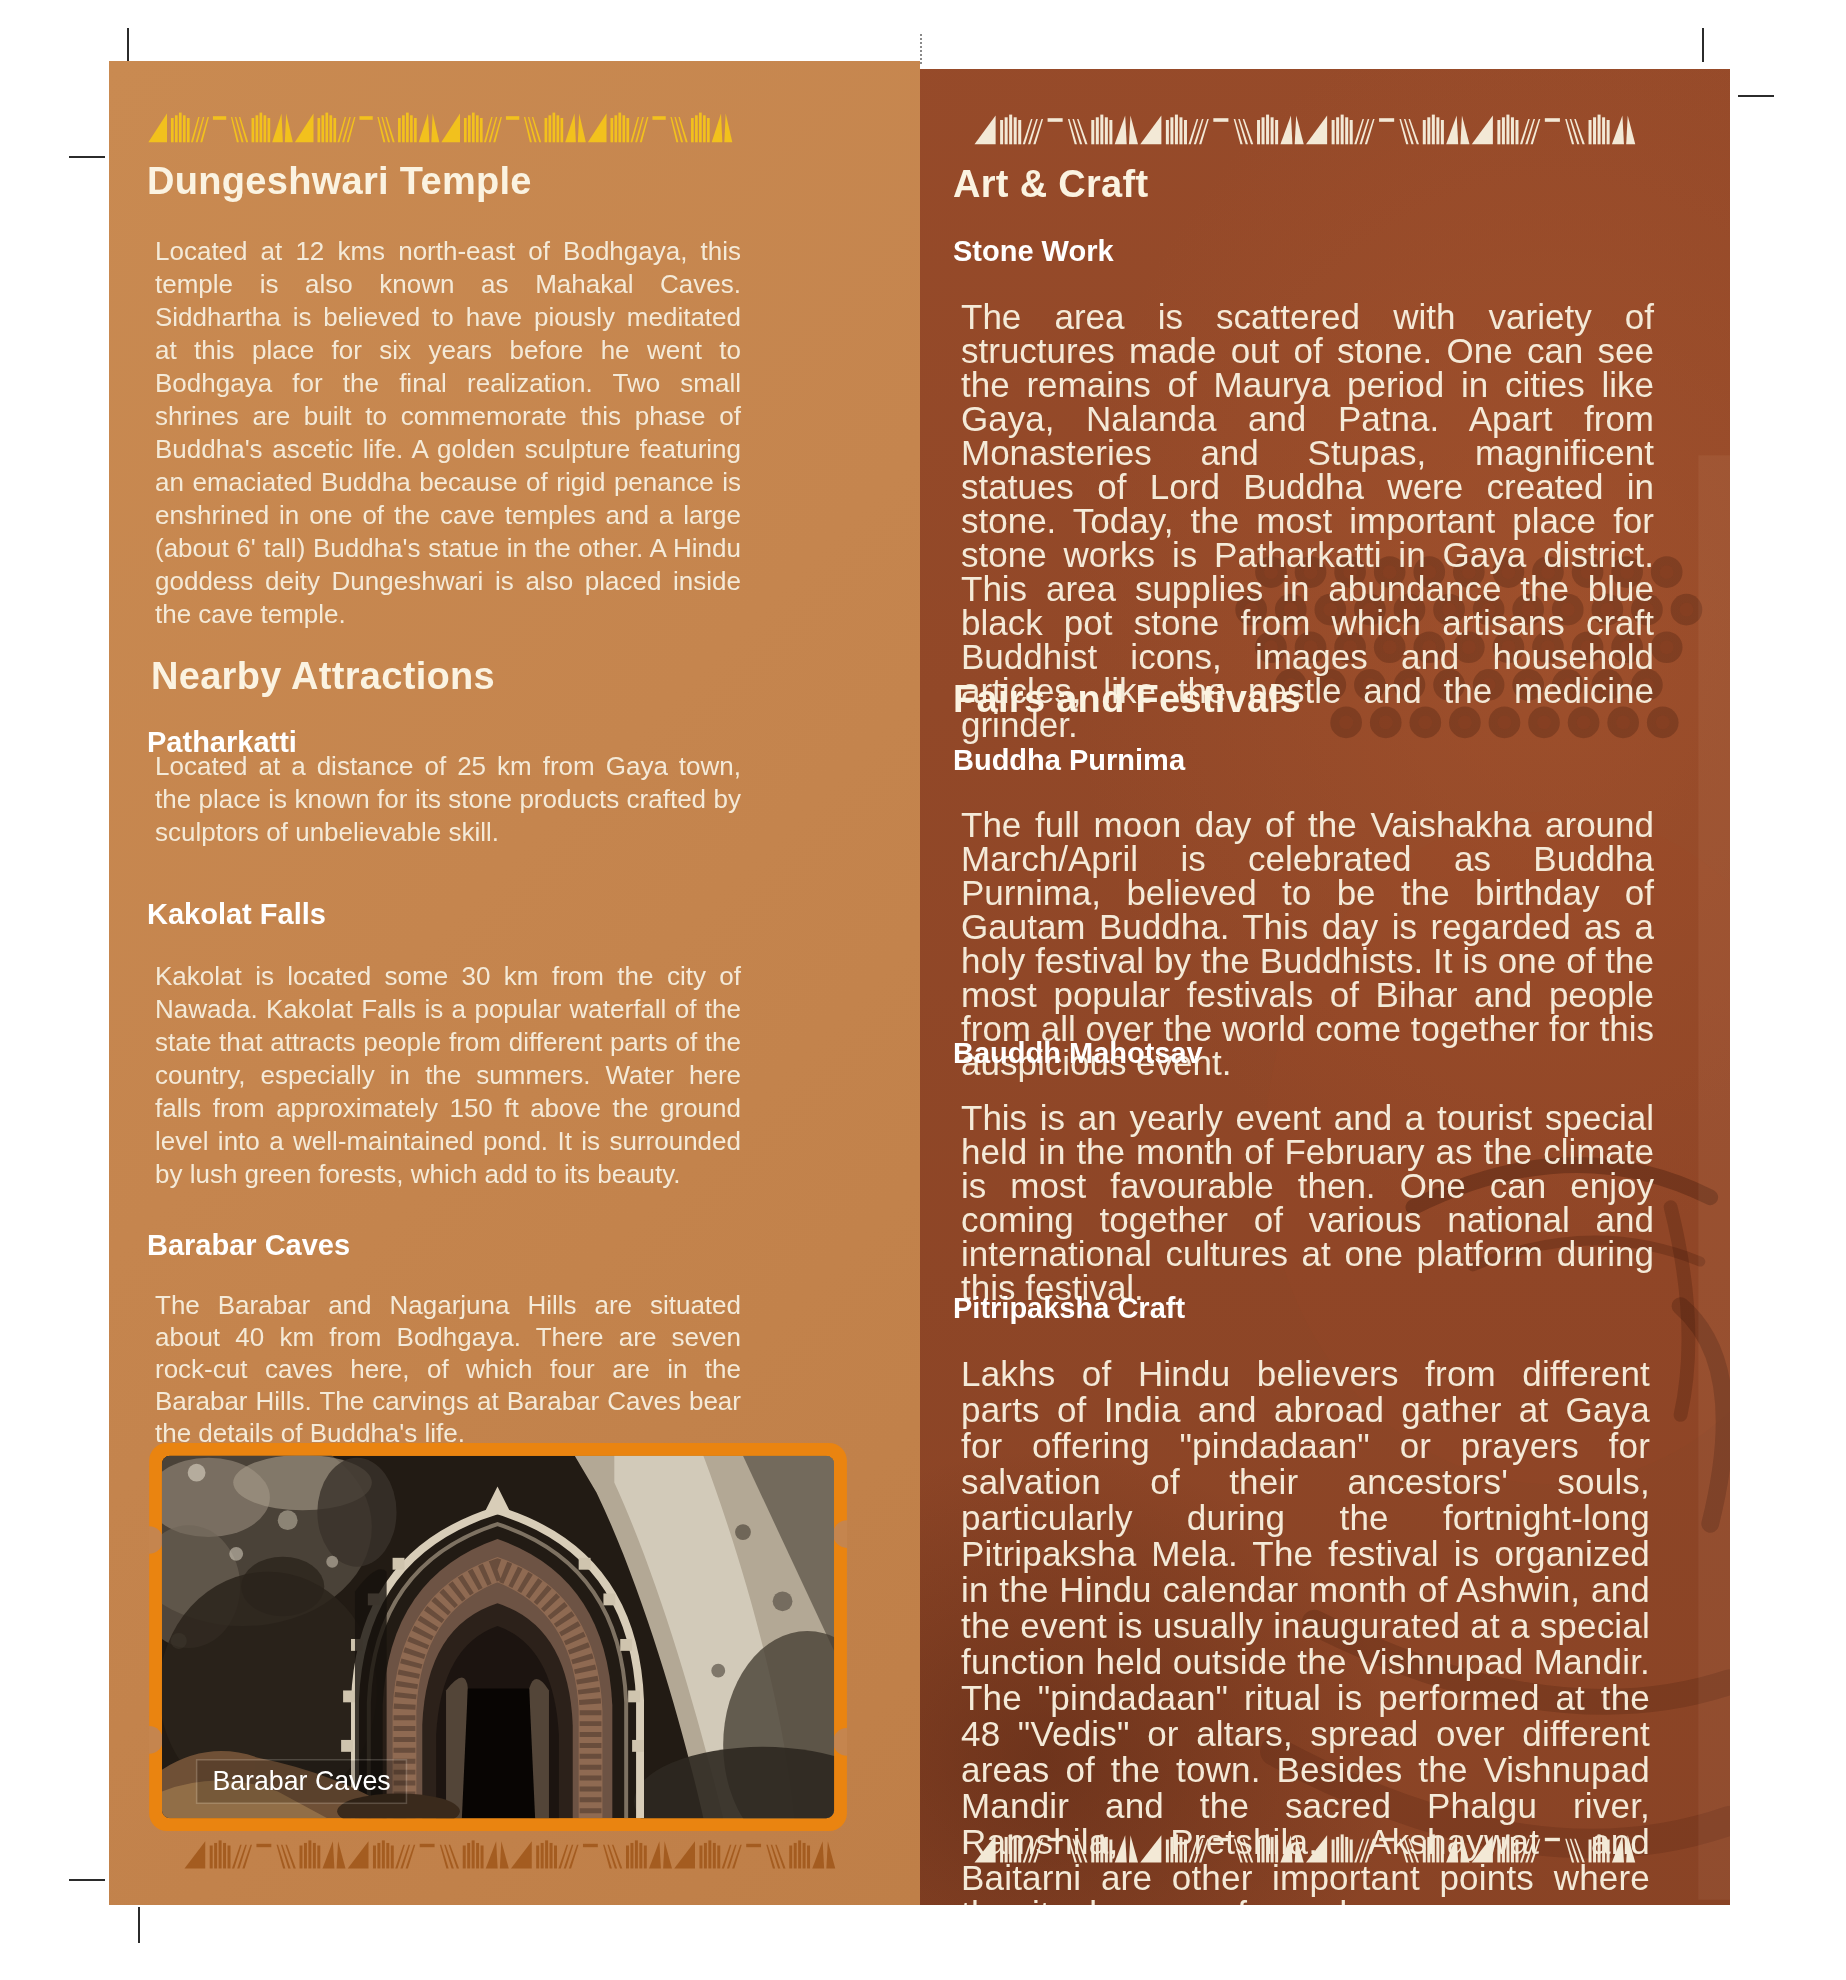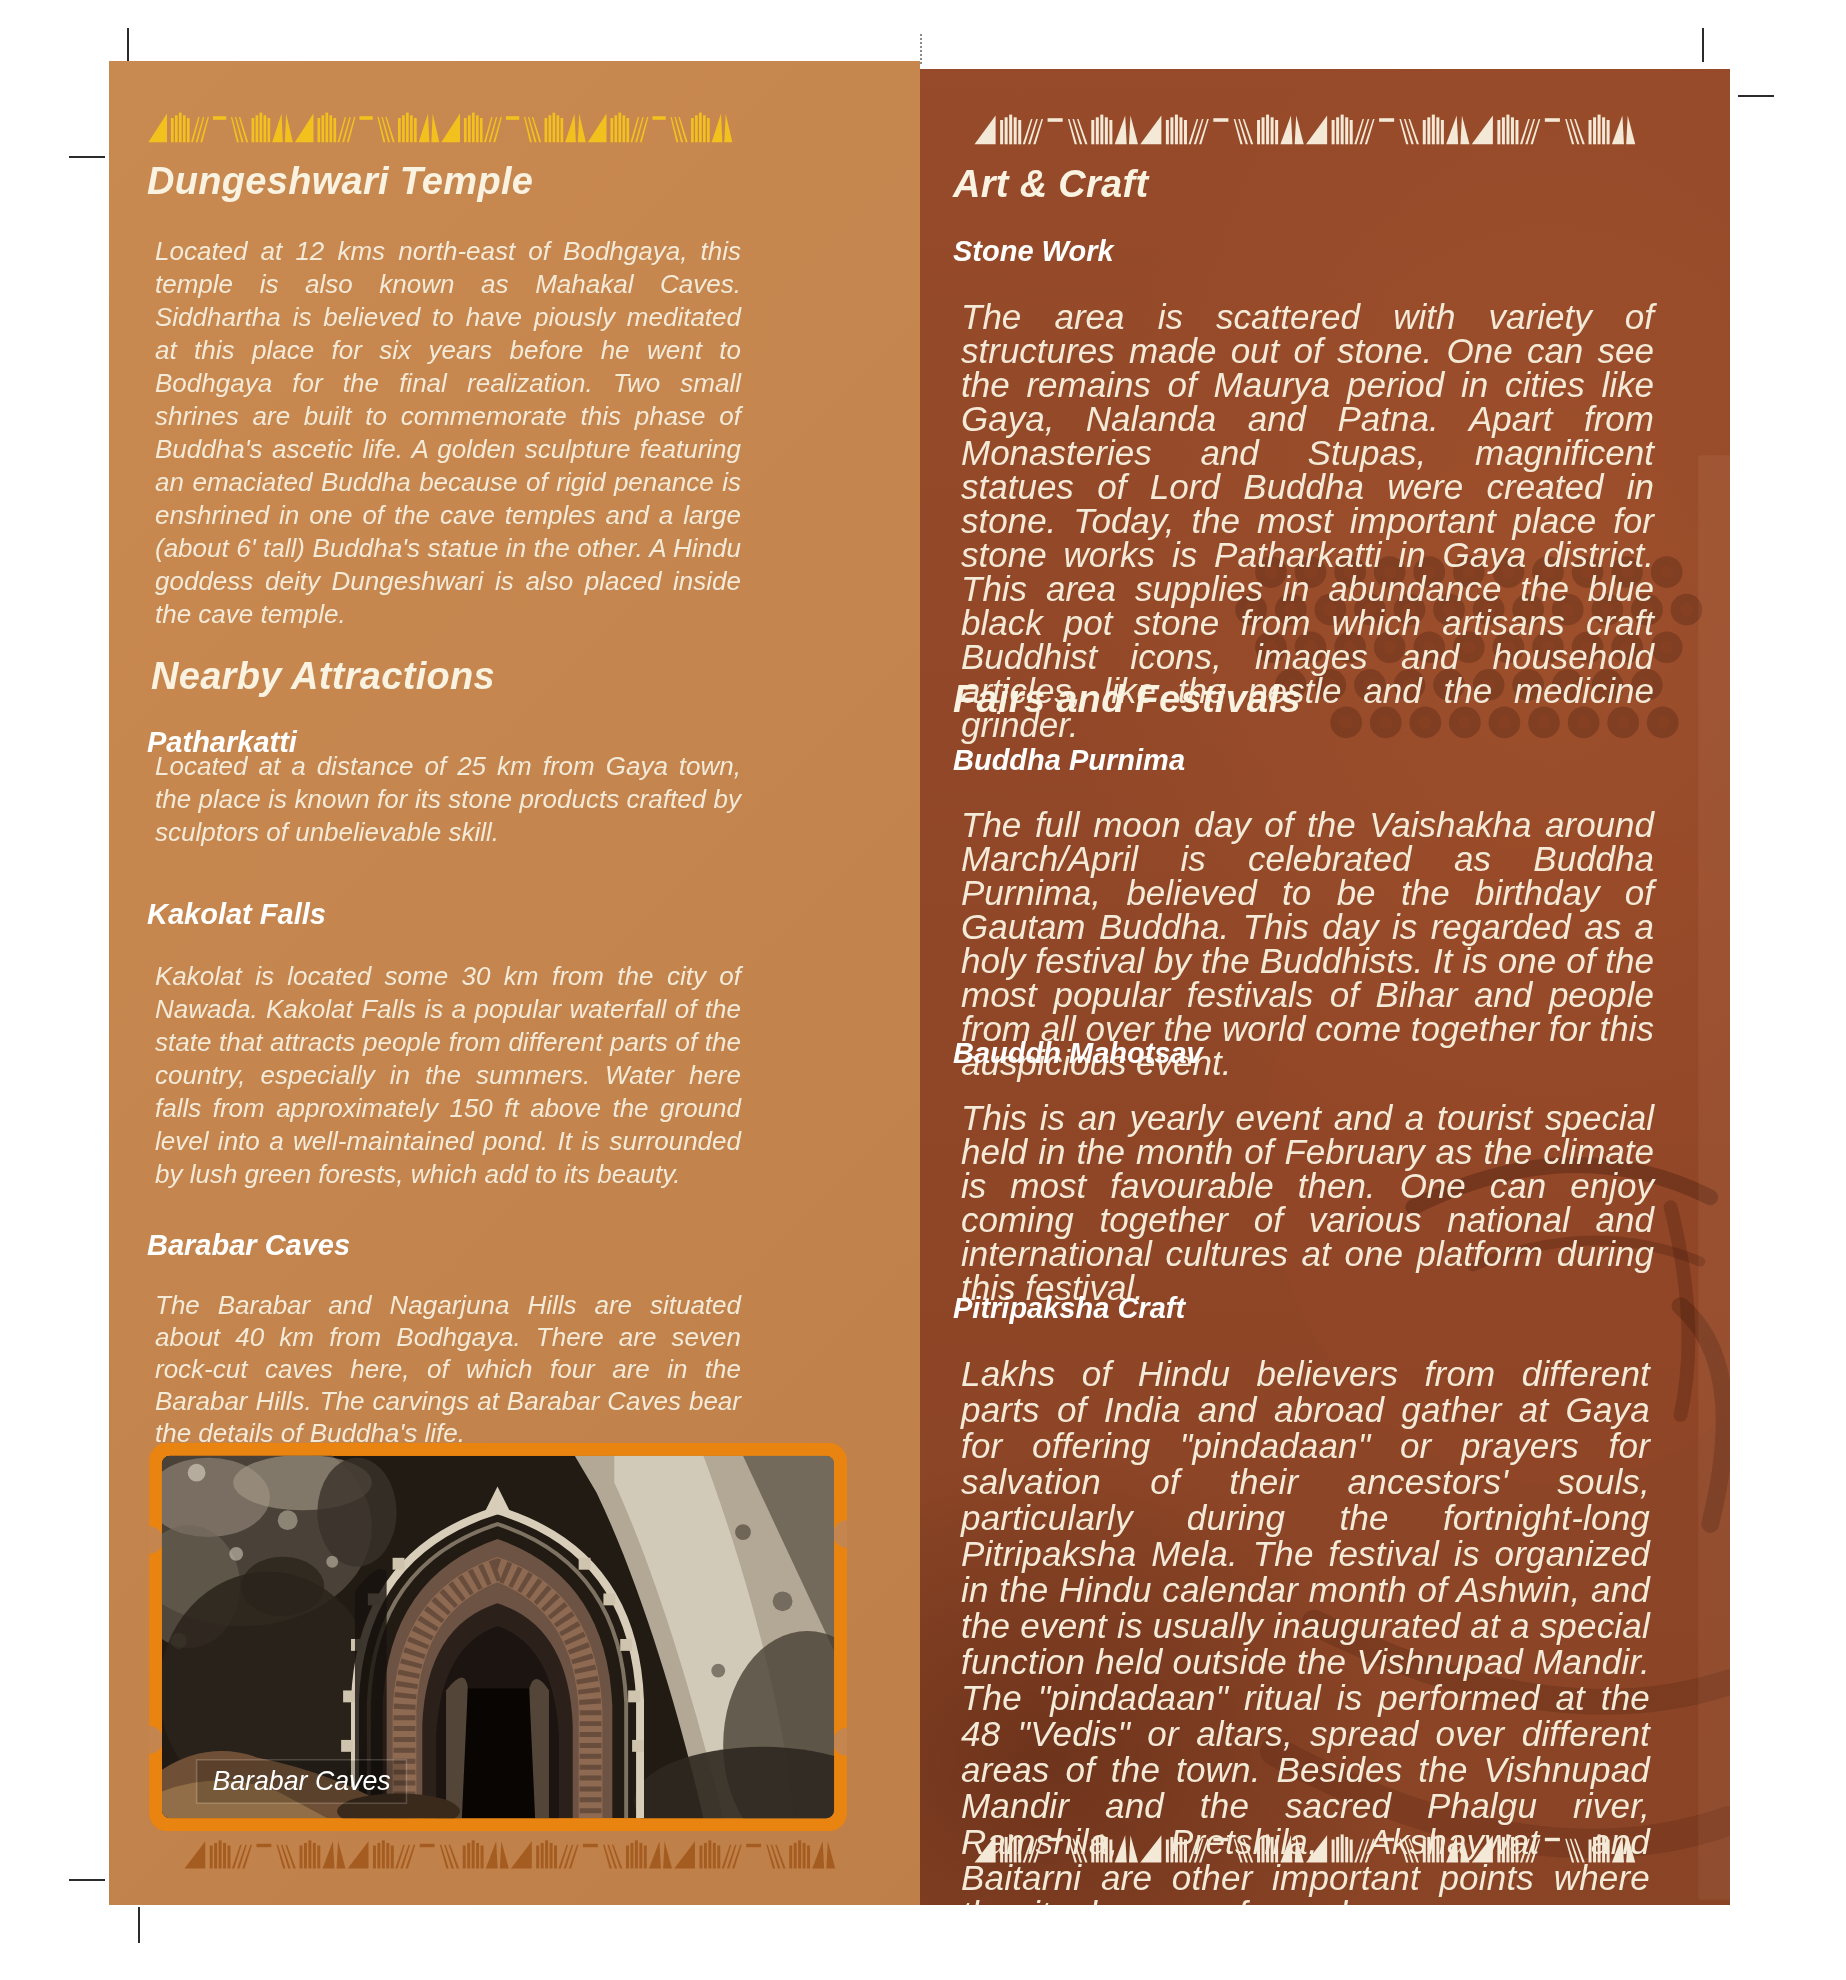--- a/index.html
+++ b/index.html
@@ -1,17 +1,17 @@
 <!DOCTYPE html>
 <html><head>
 <meta charset="utf-8">
 <style>
   html,body{margin:0;padding:0;background:#ffffff;}
   .page{position:relative;width:1846px;height:1944px;background:#ffffff;overflow:hidden;
-        font-family:"Liberation Sans", sans-serif;font-style:italic;}
+        font-family:"Liberation Sans", sans-serif;}
   .panel{position:absolute;overflow:hidden;}
   .panel-left{left:109px;top:61px;width:811px;height:1844px;
         background:linear-gradient(135deg,#c98a51 0%,#c5854e 45%,#bf7f48 100%);}
   .panel-right{left:920px;top:69px;width:810px;height:1836px;background-color:#9c4e2c;
         background-image:
           radial-gradient(ellipse 693px 891px at 78% 30%, rgba(172,88,48,.45), rgba(172,88,48,0) 70%),
           radial-gradient(ellipse 594px 515px at 15% 92%, rgba(50,18,7,.32), rgba(50,18,7,0) 60%),
           linear-gradient(180deg, rgba(125,58,30,.18), rgba(72,30,14,.22));}
   .block{position:absolute;}
   .h1{font-size:38px;font-weight:bold;color:#fbf3e1;margin:0;letter-spacing:0.3px;}

